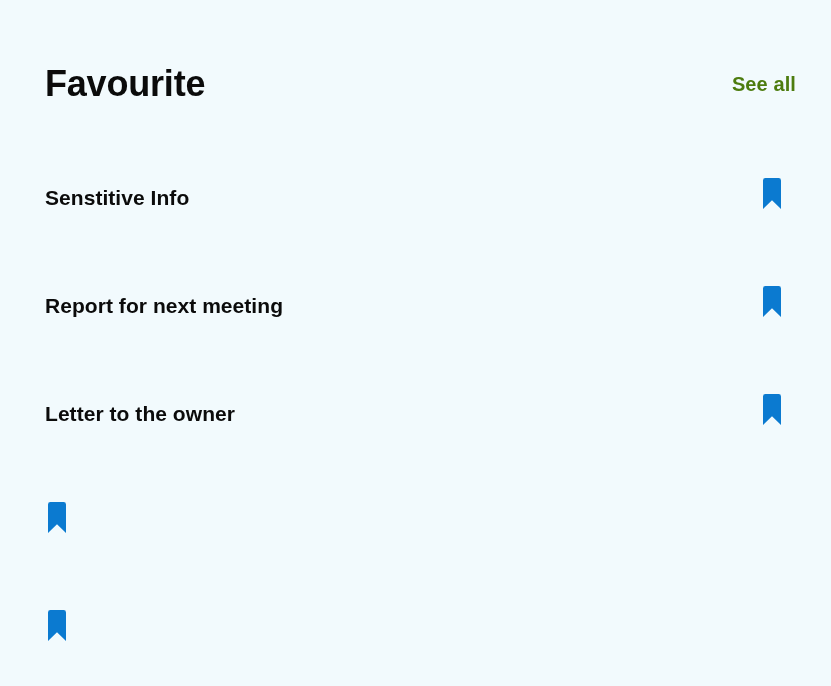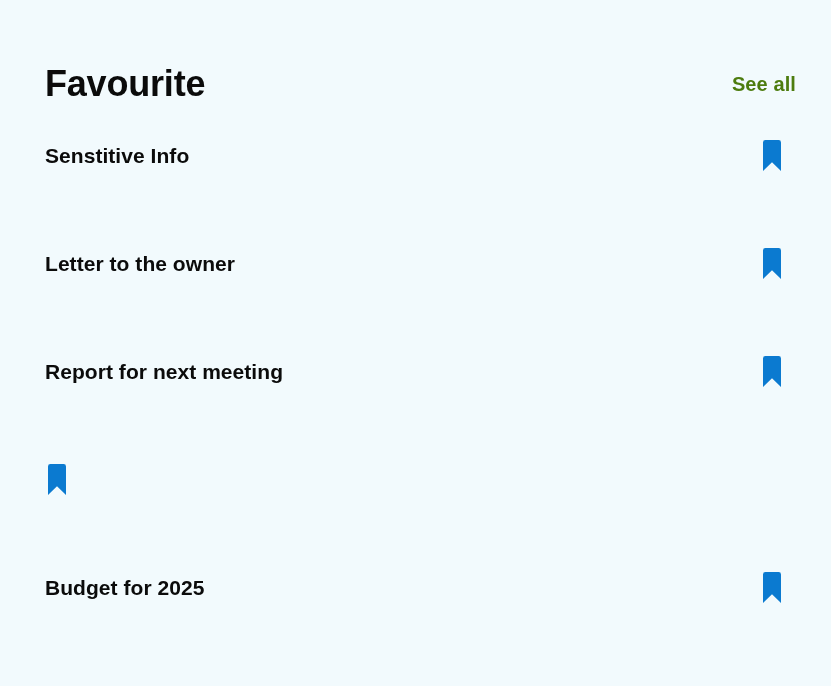--- a/index.html
+++ b/index.html
@@ -72,21 +72,21 @@
     width: 831px;
     list-style: none;
     margin: 0;
     padding: 0;
   }
 
   .favourite-row {
     position: relative;
     height: 108px;
     display: flex;
-    align-items: center;
+    align-items: flex-end;
     justify-content: space-between;
     box-sizing: border-box;
     padding: 0 47px 0 45px;
     cursor: pointer;
   }
 
   .favourite-label {
     font-size: 21px;
     font-weight: 600;
     color: #0b0b0b;
@@ -130,53 +130,52 @@
       <button class="bookmark-button">
         <span>
           <svg viewBox="0 0 24 32" xmlns="http://www.w3.org/2000/svg" aria-hidden="true">
             <path d="M3 2.4 A2.4 2.4 0 0 1 5.4 0 H18.6 A2.4 2.4 0 0 1 21 2.4 V31 L12 22.2 L3 31 Z" fill="#0b7ad0"></path>
           </svg>
         </span>
       </button>
     </li>
 
     <li class="favourite-row">
-      <span class="favourite-label">Letter to the owner</span>
+      <span class="favourite-label">Report for next meeting</span>
       <button class="bookmark-button">
         <span>
           <svg viewBox="0 0 24 32" xmlns="http://www.w3.org/2000/svg" aria-hidden="true">
             <path d="M3 2.4 A2.4 2.4 0 0 1 5.4 0 H18.6 A2.4 2.4 0 0 1 21 2.4 V31 L12 22.2 L3 31 Z" fill="#0b7ad0"></path>
           </svg>
         </span>
       </button>
     </li>
 
     <li class="favourite-row">
-      <span class="favourite-label">Report for next meeting</span>
+      <span class="favourite-label">Letter to the owner</span>
       <button class="bookmark-button">
         <span>
           <svg viewBox="0 0 24 32" xmlns="http://www.w3.org/2000/svg" aria-hidden="true">
             <path d="M3 2.4 A2.4 2.4 0 0 1 5.4 0 H18.6 A2.4 2.4 0 0 1 21 2.4 V31 L12 22.2 L3 31 Z" fill="#0b7ad0"></path>
           </svg>
         </span>
       </button>
     </li>
 
     <li class="favourite-row">
       <button class="bookmark-button">
         <span>
           <svg viewBox="0 0 24 32" xmlns="http://www.w3.org/2000/svg" aria-hidden="true">
             <path d="M3 2.4 A2.4 2.4 0 0 1 5.4 0 H18.6 A2.4 2.4 0 0 1 21 2.4 V31 L12 22.2 L3 31 Z" fill="#0b7ad0"></path>
           </svg>
         </span>
       </button>
     </li>
 
     <li class="favourite-row">
-      <span class="favourite-label">Budget for 2025</span>
       <button class="bookmark-button">
         <span>
           <svg viewBox="0 0 24 32" xmlns="http://www.w3.org/2000/svg" aria-hidden="true">
             <path d="M3 2.4 A2.4 2.4 0 0 1 5.4 0 H18.6 A2.4 2.4 0 0 1 21 2.4 V31 L12 22.2 L3 31 Z" fill="#0b7ad0"></path>
           </svg>
         </span>
       </button>
     </li>
 
   </ul>

